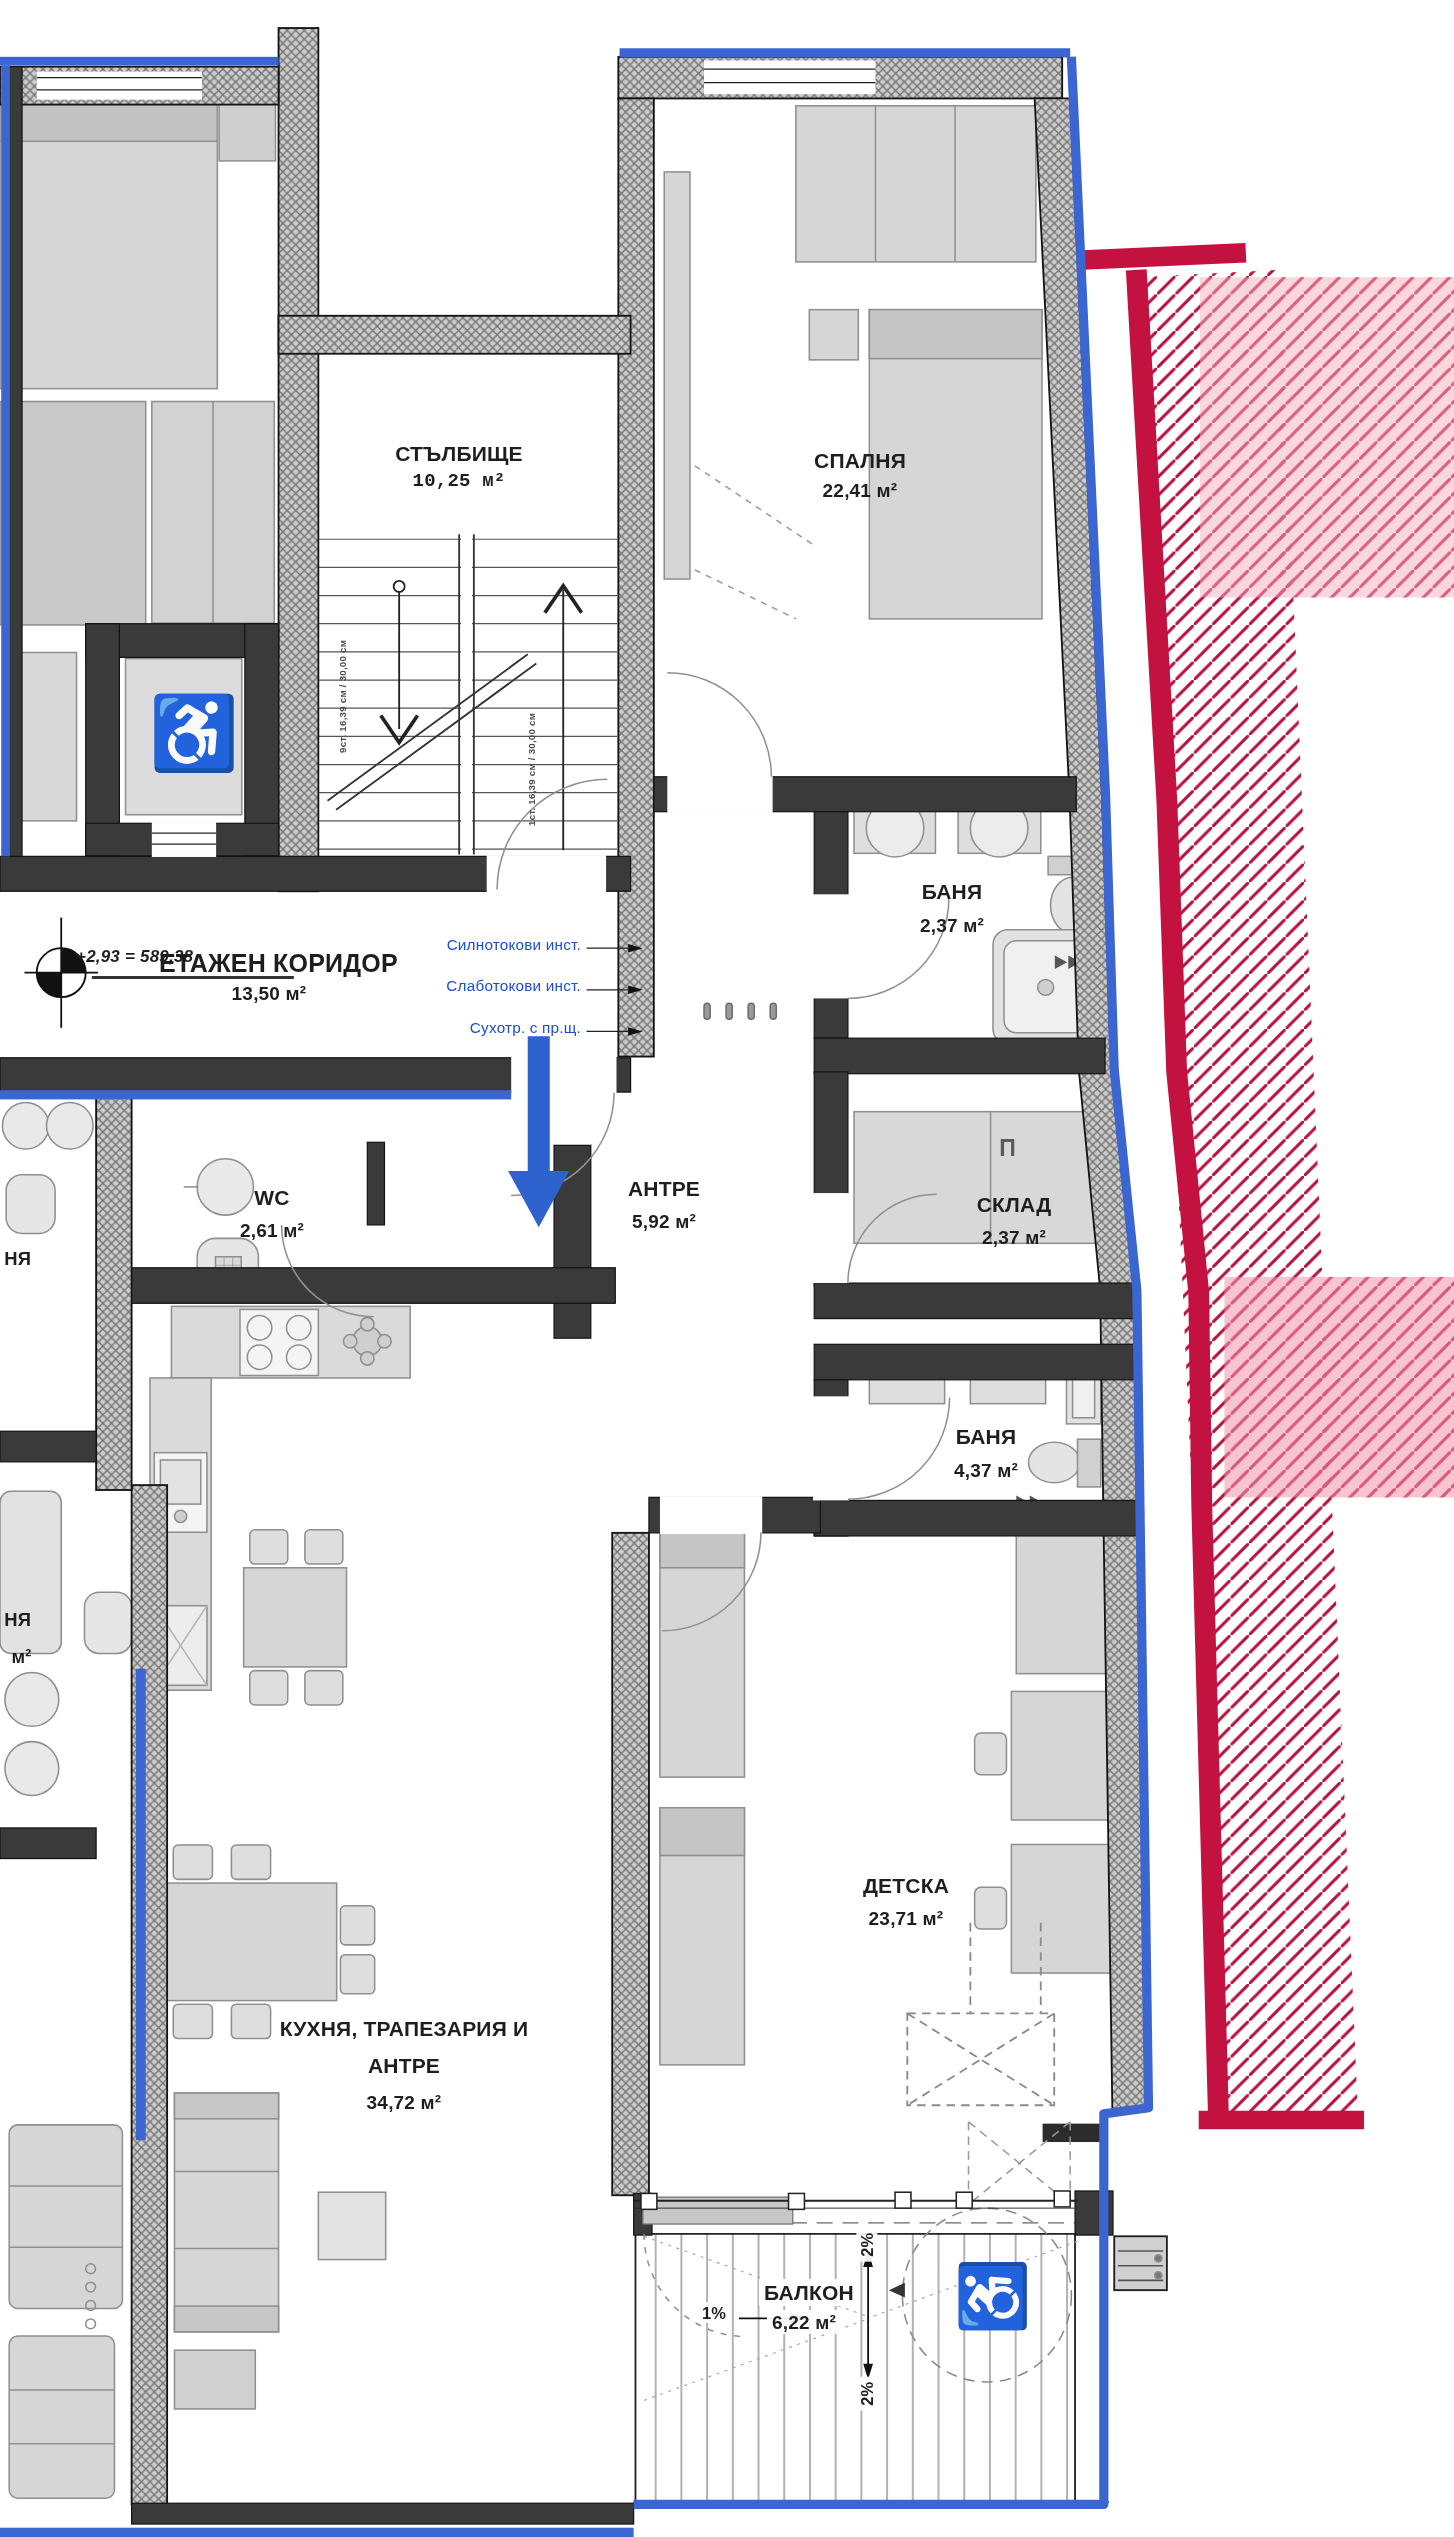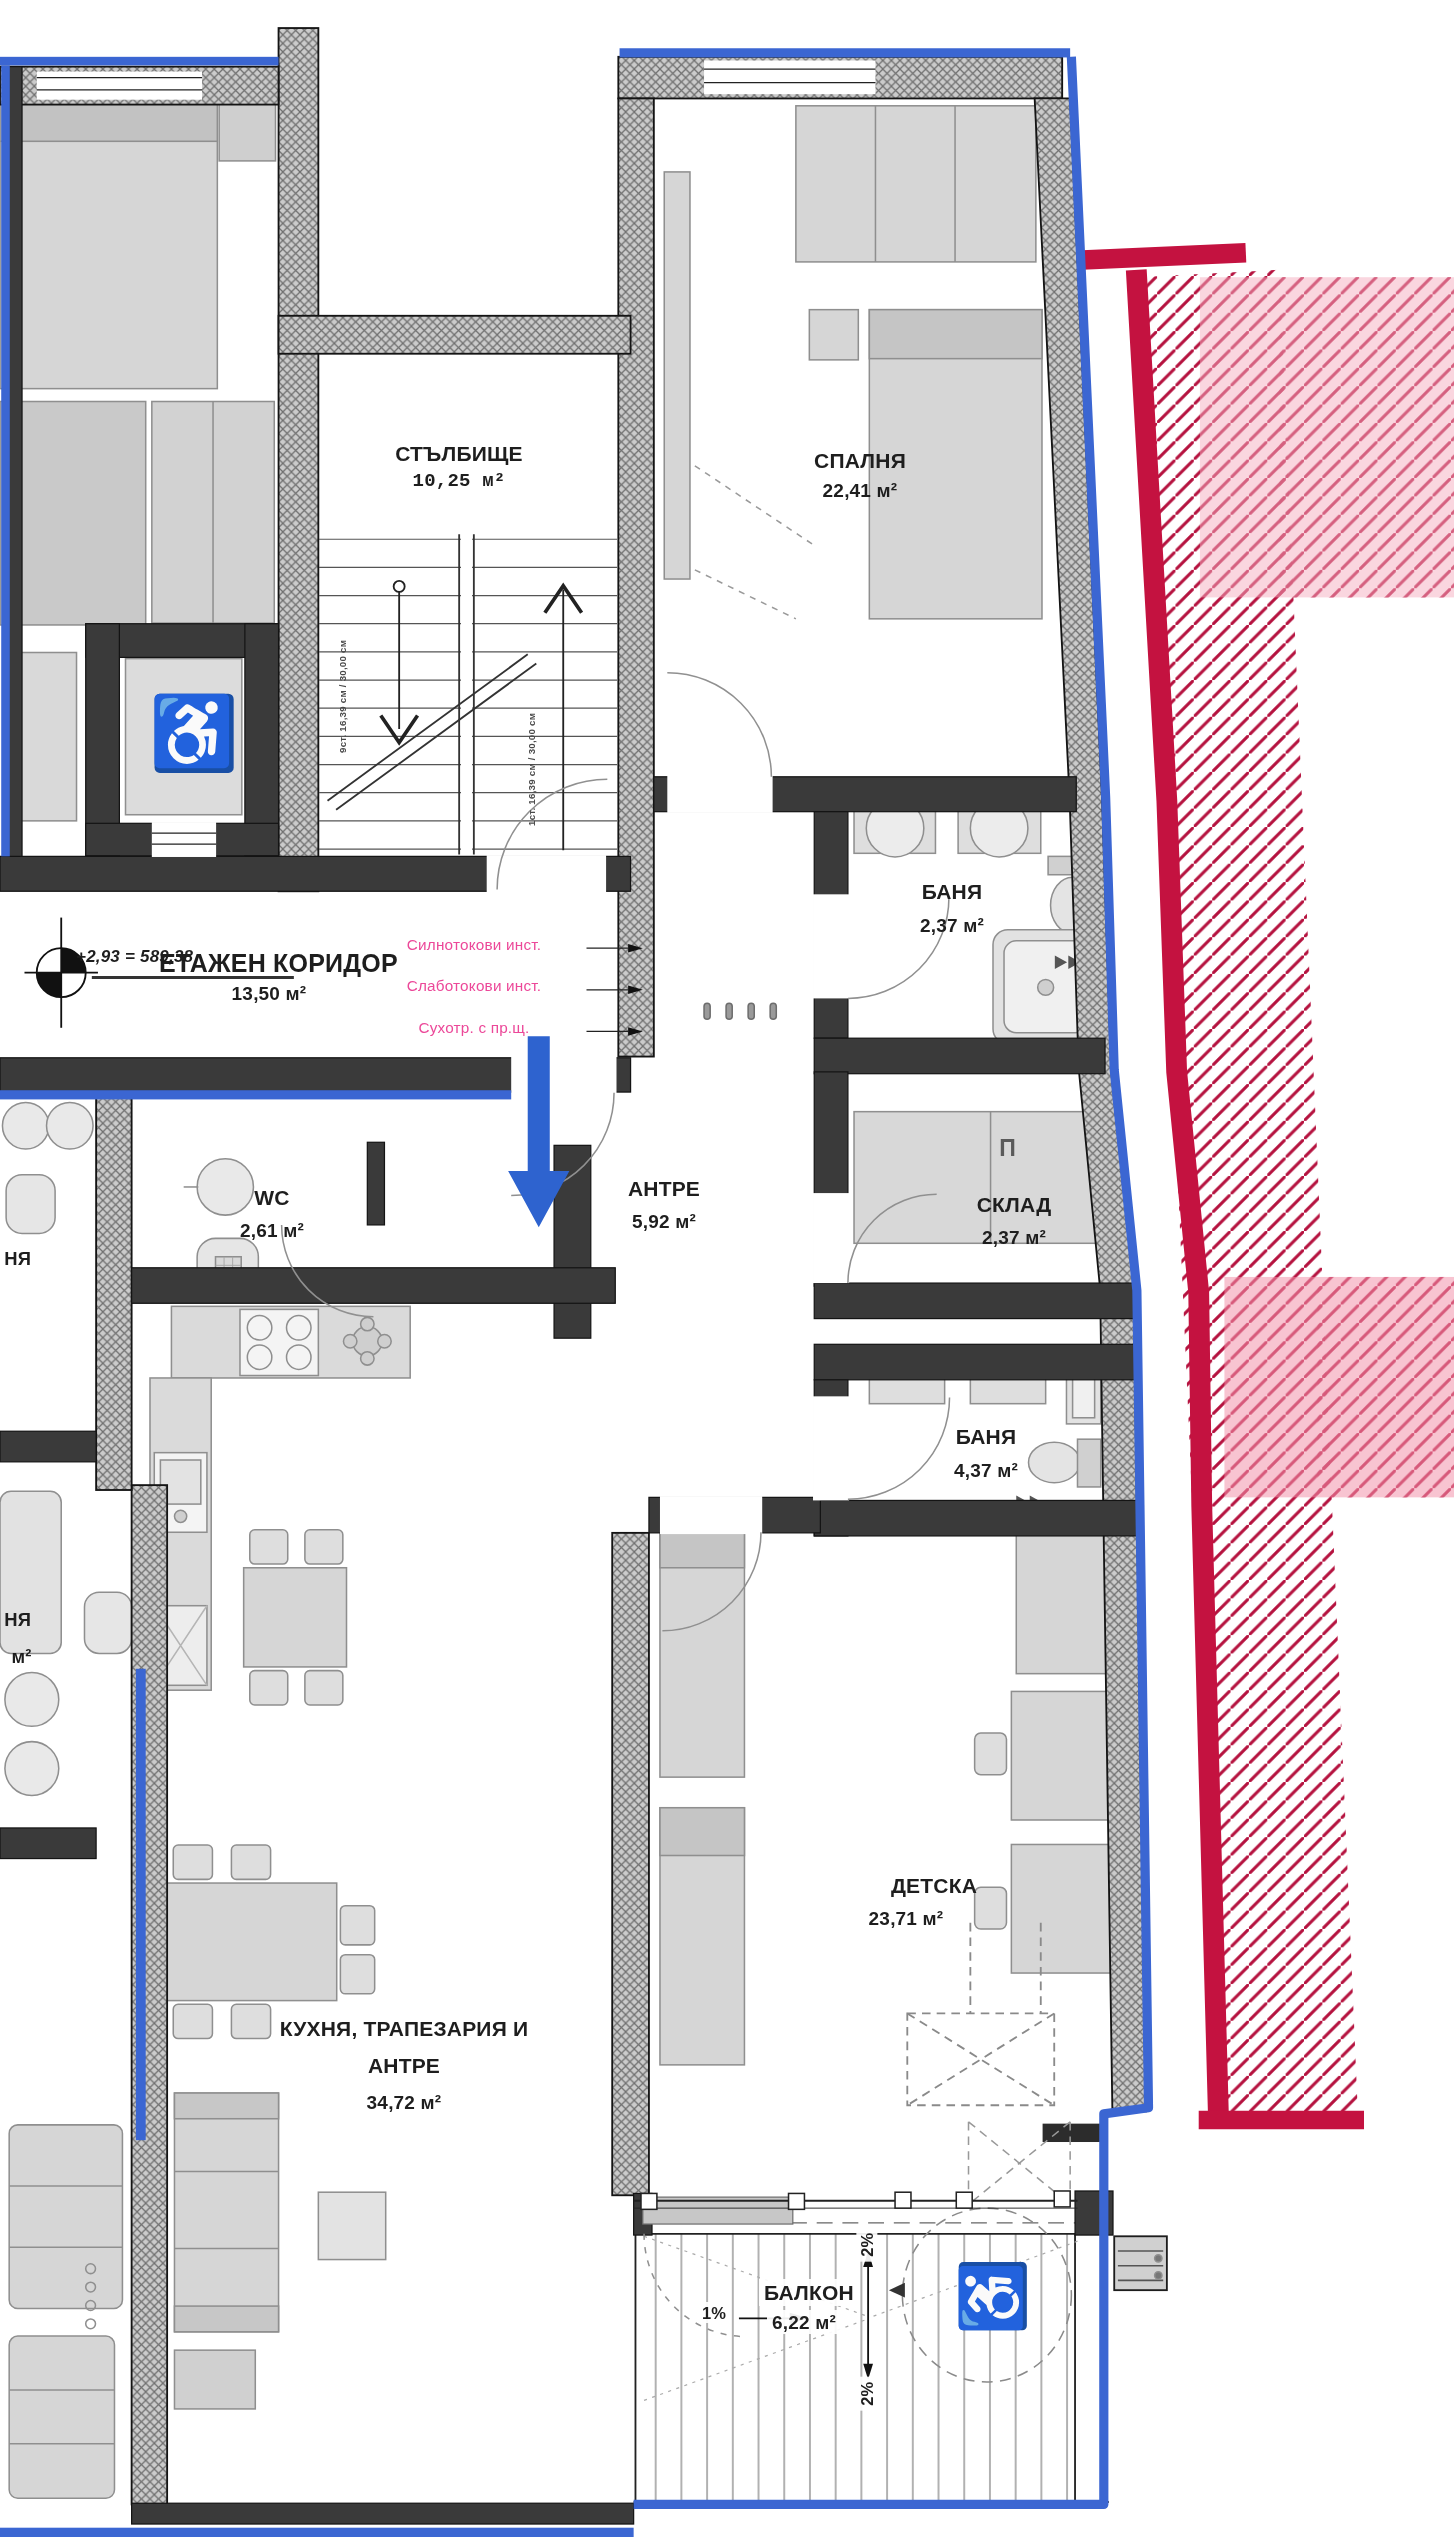--- a/index.html
+++ b/index.html
@@ -3,21 +3,21 @@
 <meta charset="utf-8">
 <style>
   html,body{margin:0;padding:0;background:#ffffff;}
   #plan{position:relative;width:1454px;height:2538px;background:#fff;overflow:hidden;
         font-family:"Liberation Sans",sans-serif;}
   #plan svg{position:absolute;left:0;top:0;z-index:1;}
   .lbl{position:absolute;z-index:5;font-weight:700;color:#1e1e1e;text-align:center;
        line-height:1.22;letter-spacing:0.2px;white-space:nowrap;}
   .room{font-size:21px;}
   .area{font-size:19px;}
-  .small-note{font-size:15.3px;font-weight:400;color:#ec4899;width:214px;}
+  .small-note{font-size:15.3px;font-weight:400;color:#1d4ed8;text-align:right;width:214px;}
   .level{font-size:17px;font-style:italic;text-align:left;}
   .stair-note{font-size:9.8px;font-weight:600;color:#4a4a4a;transform:rotate(-90deg);
               transform-origin:left bottom;white-space:nowrap;}
   .frag{font-size:18.4px;}
   .washer{font-size:23px;font-weight:600;color:#5a5a5a;}
   .apbox{position:absolute;z-index:6;left:342px;top:1468px;width:186px;background:#fff;
          border:4.3px solid #0e0e0e;text-align:center;padding:6.1px 0 8.6px 0;}
   .apbox .t1{font-size:29px;font-weight:700;}
   .apbox .t2{font-size:22.7px;font-weight:700;margin-top:3.7px;}
   .wc-ico{position:absolute;z-index:4;color:#4f4f4f;}
@@ -369,21 +369,21 @@
   <div class="lbl area" style="left:603px;top:1210px;width:122px;">5,92 м²</div>
 
   <div class="lbl washer" style="left:989px;top:1134px;width:37px;z-index:5;">П</div>
   <div class="lbl room" style="left: 922px;top:1192px;width:184px;">СКЛАД</div>
   <div class="lbl area" style="left:922px;top:1226px;width:184px;">2,37 м²</div>
 
   <div class="lbl room" style="left:894px;top:1424px;width:184px;">БАНЯ</div>
   <div class="lbl area" style="left:894px;top:1459px;width:184px;">4,37 м²</div>
 
 
-  <div class="lbl room" style="left:842px;top:1873px;width:184px;">ДЕТСКА</div>
+  <div class="lbl room" style="left:814px;top:1873px;width:184px;">ДЕТСКА</div>
   <div class="lbl area" style="left:814px;top:1907px;width:184px;">23,71 м²</div>
 
   <div class="lbl room" style="left:251px;top:2016px;width:306px;">КУХНЯ, ТРАПЕЗАРИЯ И</div>
   <div class="lbl room" style="left:251px;top:2053px;width:306px;">АНТРЕ</div>
   <div class="lbl area" style="left:251px;top:2091px;width:306px;">34,72 м²</div>
 
   <div class="lbl room onwhite" style="left:759px;top:2279px;">БАЛКОН</div>
   <div class="lbl area onwhite" style="left:767px;top:2310px;">6,22 м²</div>
 
   <div class="lbl slope onwhite" style="left:697px;top:2302px;">1%</div>

